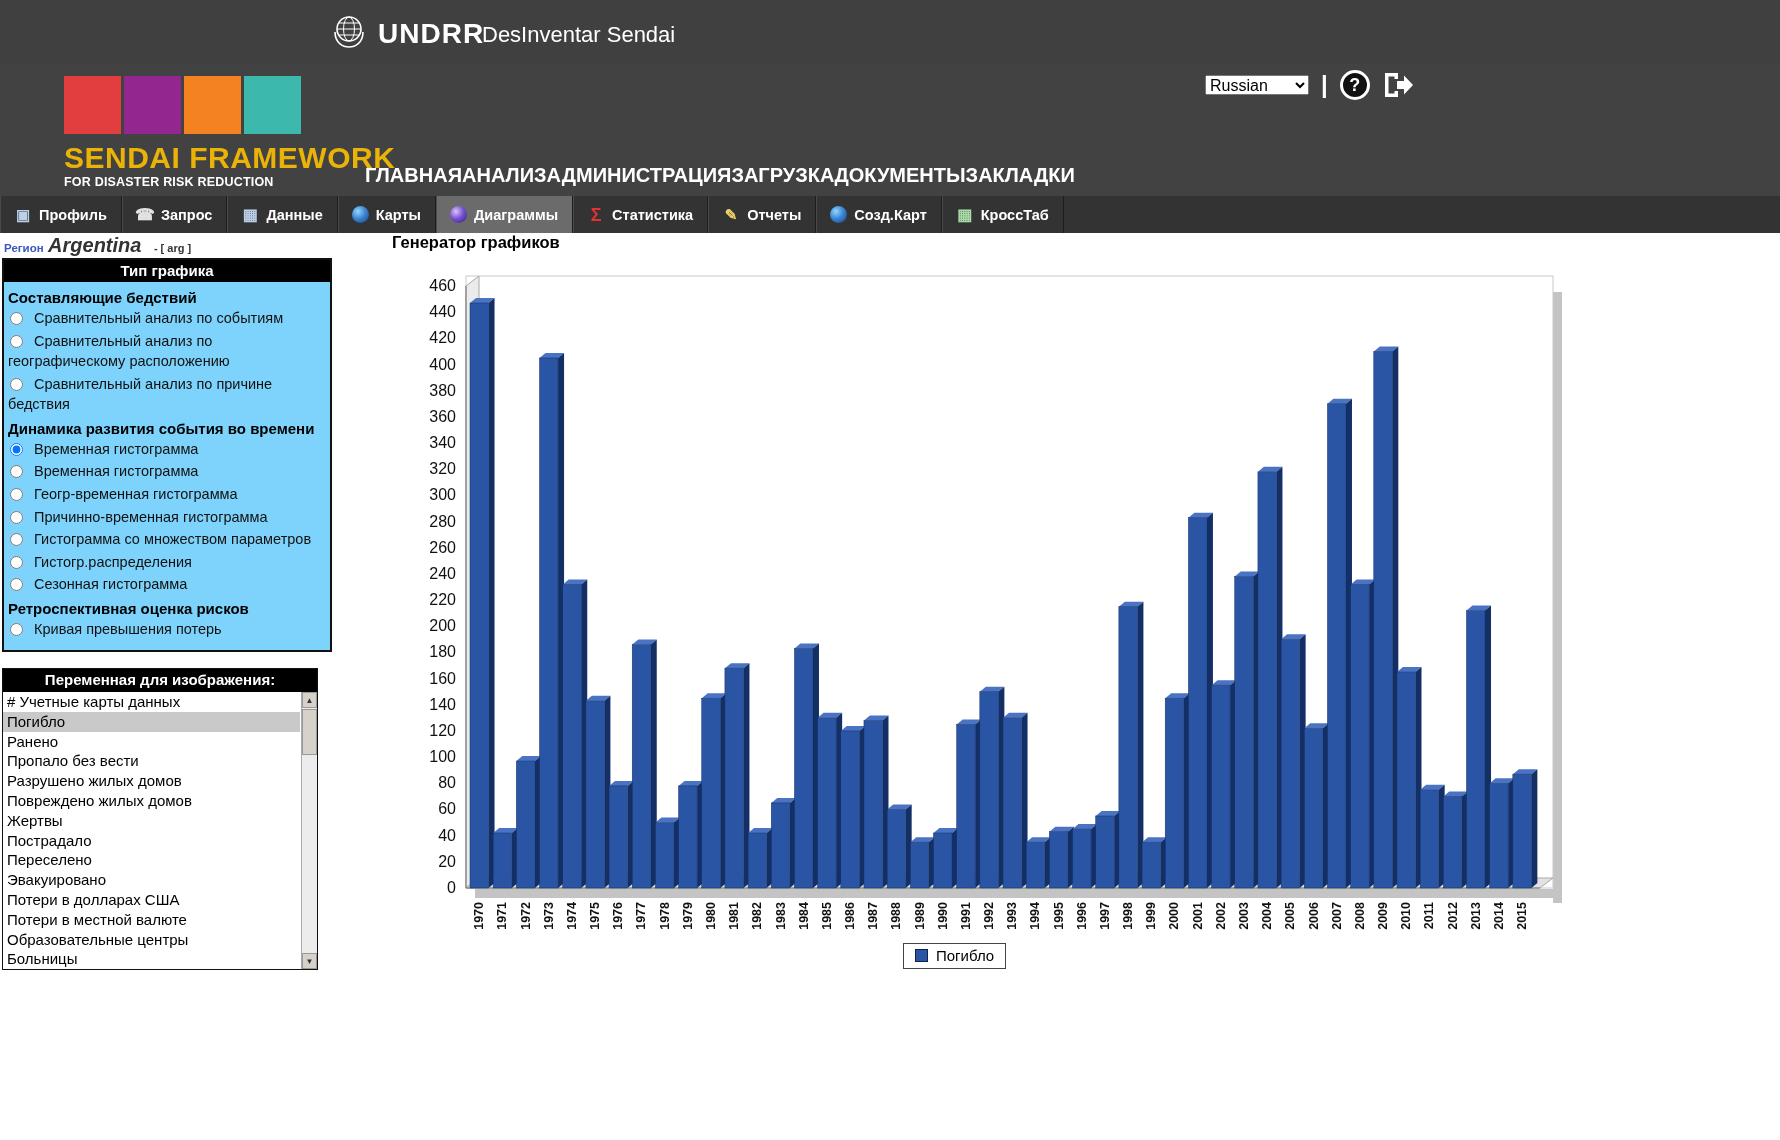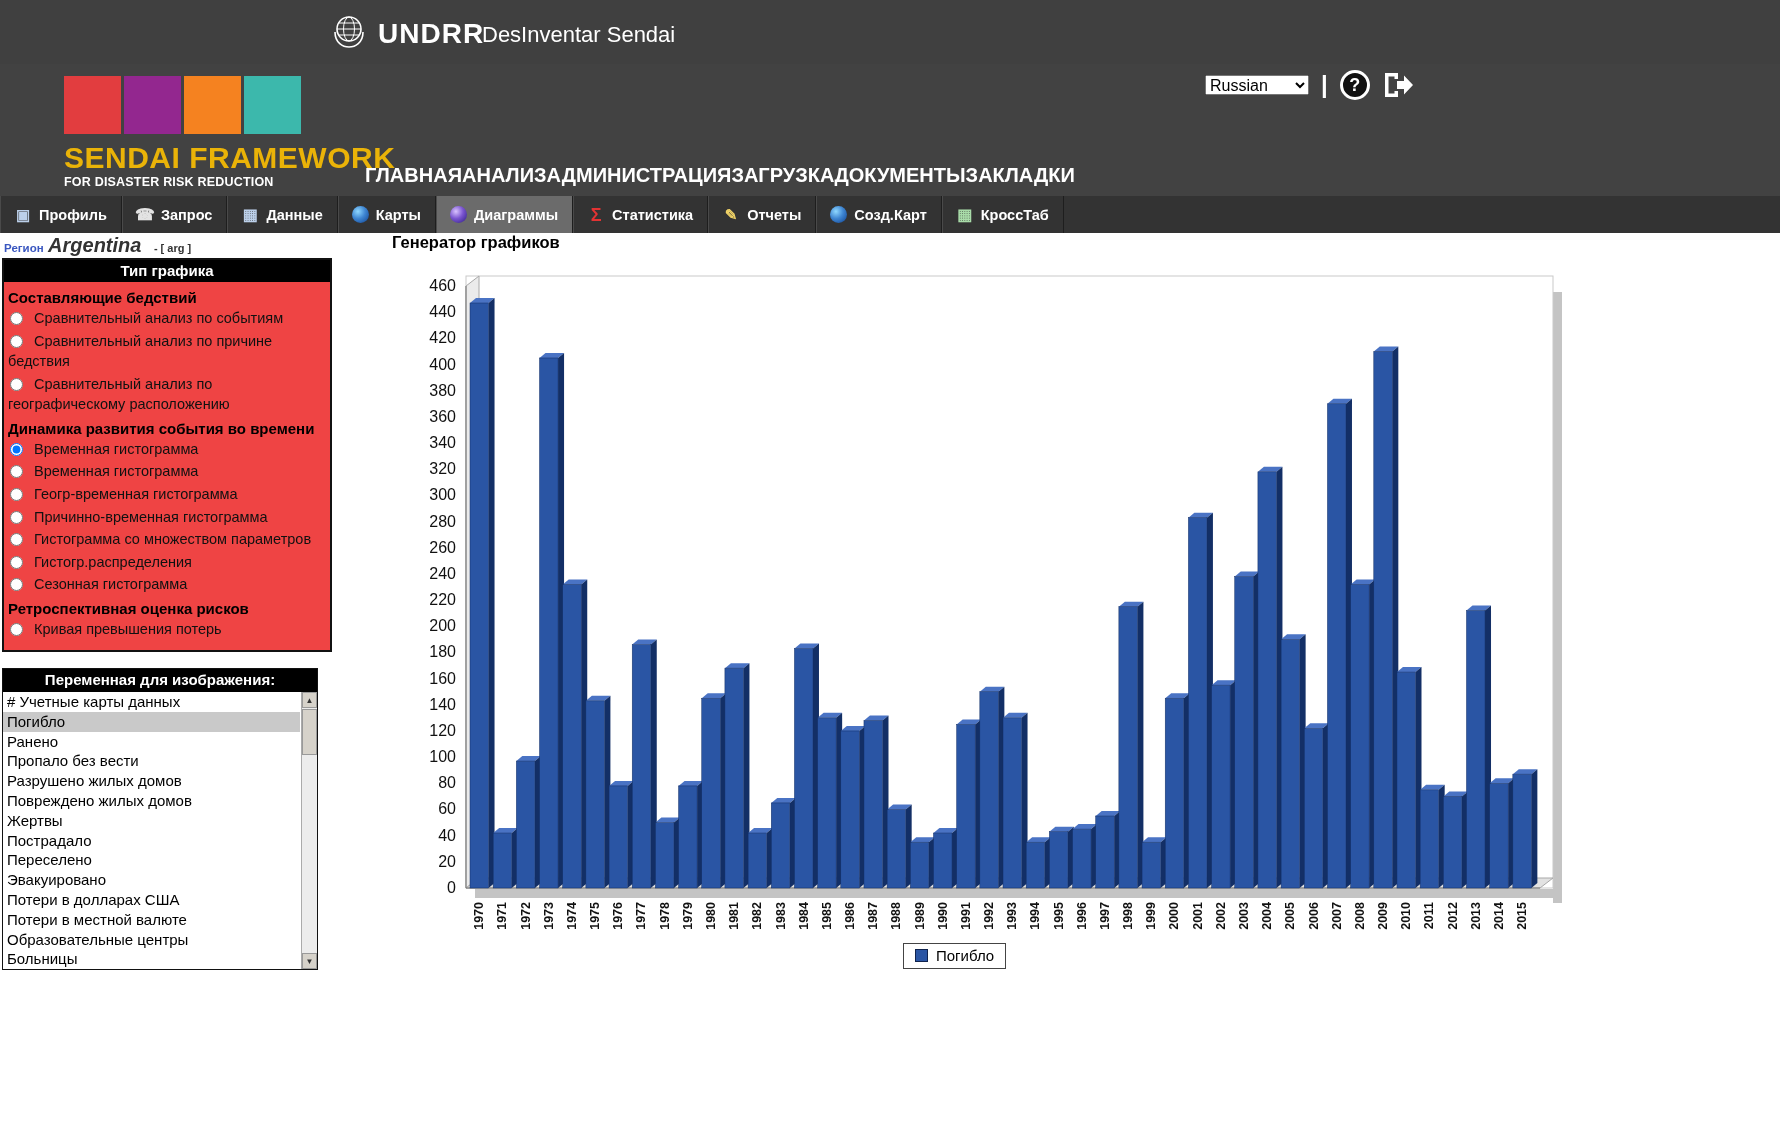--- a/index.html
+++ b/index.html
@@ -50,21 +50,21 @@
   .ticon-crosstab{ color:#a9dca9; font-size:16px; }
 
   
   .region { position:absolute; left:4px; top:234px; white-space:nowrap; }
   .region-label { color:#3a57c0; font-size:11.5px; font-weight:bold; }
   .region-name { color:#333; font-size:20px; font-weight:bold; font-style:italic; }
   .region-code { color:#333; font-size:11px; font-weight:bold; margin-left:8px; }
 
   
   .box-title { background:#000; color:#fff; font-weight:bold; font-size:15px; text-align:center; padding:2px 0 3px; }
-  .box1 { position:absolute; left:2px; top:258px; width:330px; border:2px solid #111; background:#ef4444; }
+  .box1 { position:absolute; left:2px; top:258px; width:330px; border:2px solid #111; background:#7dd3fc; }
   .box1-body { padding:2px 5px 8px 4px; }
   .group-h { font-weight:bold; font-size:15px; margin:5px 0 2px; color:#000; }
   label.opt { display:block; font-size:14.5px; line-height:1.42; margin:2px 0; color:#111; cursor:pointer; }
   label.opt input { margin:0 7px 0 2px; vertical-align:-2px; }
 
   .box2 { position:absolute; left:2px; top:668px; width:316px; border:1px solid #111; background:#fff; }
   .listbox { position:relative; height:278px; overflow:hidden; border-top:1px solid #000; }
   .list-inner { padding-right:17px; }
   .list-item { font-size:15px; line-height:19.8px; padding-left:4px; white-space:nowrap; overflow:hidden; cursor:default; color:#000; }
   .list-item.selected { background:#c9c9c9; }
@@ -188,25 +188,25 @@
 <div class="box1">
   <div class="box-title">Тип графика</div>
   <div class="box1-body">
     <div class="group-h">Составляющие бедствий</div>
     <label class="opt">
       <input type="radio" name="ctype" style="">
       <span>Сравнительный анализ по событиям</span>
     </label>
     <label class="opt">
       <input type="radio" name="ctype" style="">
+      <span>Сравнительный анализ по географическому расположению</span>
+    </label>
+    <label class="opt">
+      <input type="radio" name="ctype" style="">
       <span>Сравнительный анализ по причине бедствия</span>
-    </label>
-    <label class="opt">
-      <input type="radio" name="ctype" style="">
-      <span>Сравнительный анализ по географическому расположению</span>
     </label>
 
     <div class="group-h">Динамика развития события во времени</div>
     <label class="opt">
       <input type="radio" name="ctype" checked="" style="">
       <span>Временная гистограмма</span>
     </label>
     <label class="opt">
       <input type="radio" name="ctype" style="">
       <span>Временная гистограмма</span>

